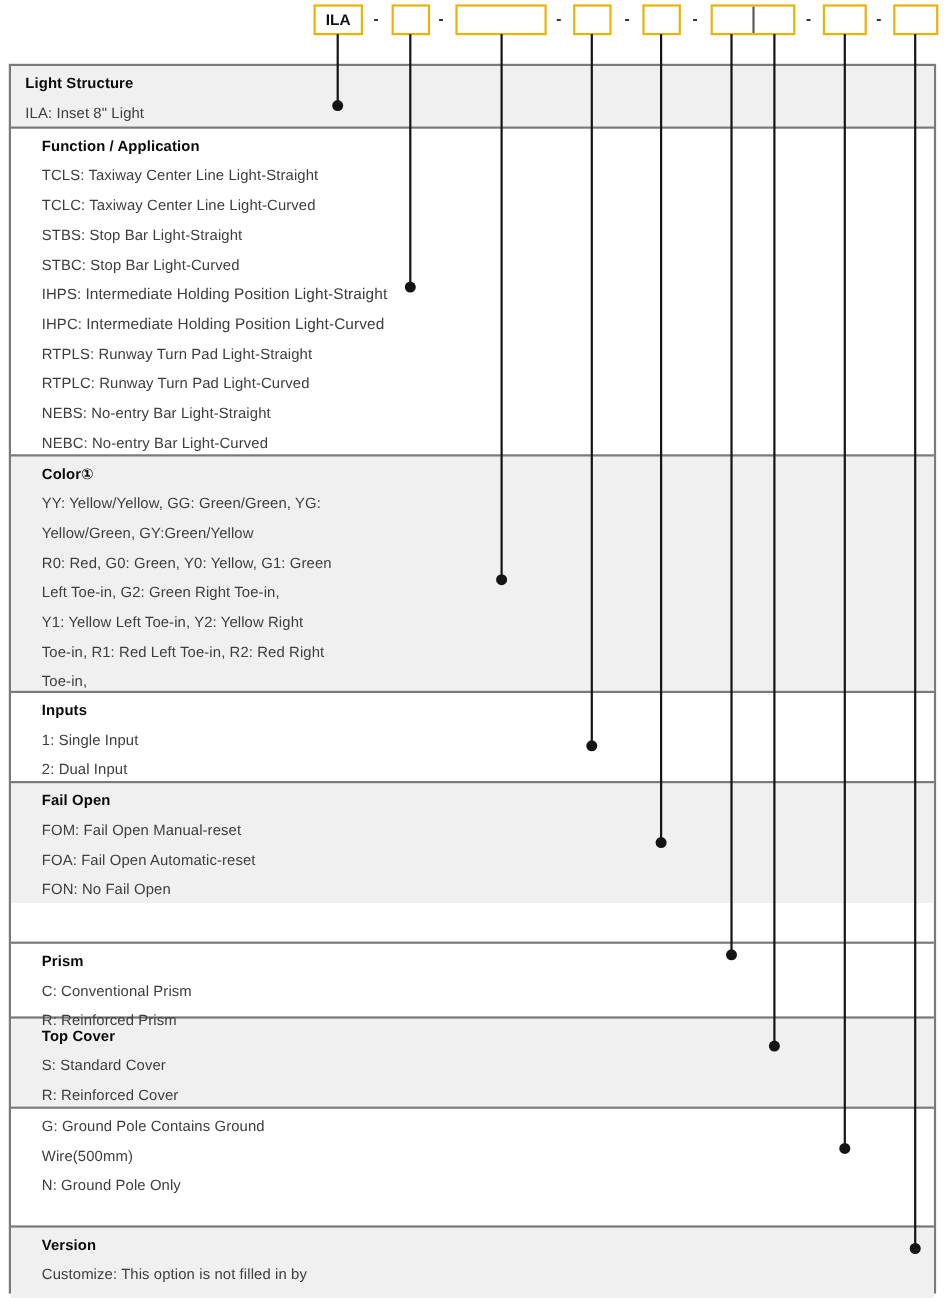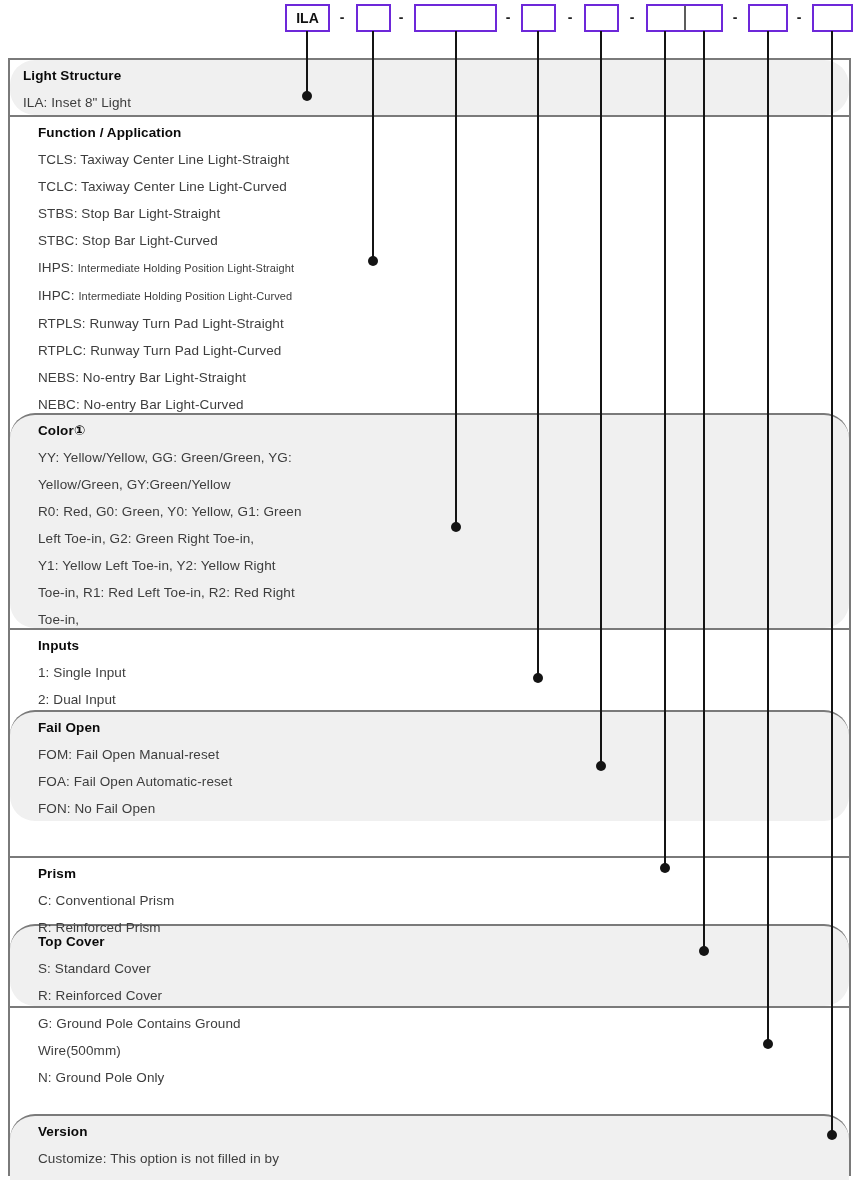--- a/index.html
+++ b/index.html
@@ -5,48 +5,48 @@
   * { margin:0; padding:0; box-sizing:border-box; }
   html,body { background:#ffffff; }
   body { font-family:"Liberation Sans","DejaVu Sans",sans-serif; }
   .canvas {
     position:relative; width:859px; height:1180px; background:#ffffff;
     overflow:hidden;
   }
   
   .code-box {
     position:absolute; top:4px; height:28px;
-    border:2px solid #6d28d9; background:#ffffff;
+    border:2px solid #eab308; background:#ffffff;
     display:flex; align-items:center; justify-content:center;
     font-size:14px; font-weight:600; color:#111;
   }
   .dash {
     position:absolute; top:8px; width:12px; text-align:center;
     font-size:14px; font-weight:bold; color:#222; line-height:18px;
   }
   .box-divider {
     position:absolute; top:0; bottom:0; width:2px; background:#5c5c5c;
   }
   
   .spec-table {
     position:absolute; left:8px; top:58px; width:843px; height:1118px;
     border:2px solid #7a7a7a;
   }
   .sec { width:100%; padding:2px 0 0 13px; }
-  .sec.alt { background:#f0f0f0;border-radius:25px; }
+  .sec.alt { background:#f0f0f0; }
   .sec.bt { border-top:2px solid #7a7a7a;padding-left:28px; }
   .sec-title {
     font-size:13.5px; font-weight:bold; color:#0a0a0a; line-height:27px;
     letter-spacing:.1px;
   }
   .line {
     font-size:13.5px; color:#3d3d3d; line-height:27px; letter-spacing:.1px;
     white-space:nowrap;
   }
-  .line .sm { font-size:11px;text-align:center; }
+  .line .sm { font-size:14px;text-align:center; }
   
   .connectors {
     position:absolute; left:0; top:0; width:859px; height:1180px;
     pointer-events:none;
   }
 </style>
 </head>
 <body>
 
 <div class="canvas">

